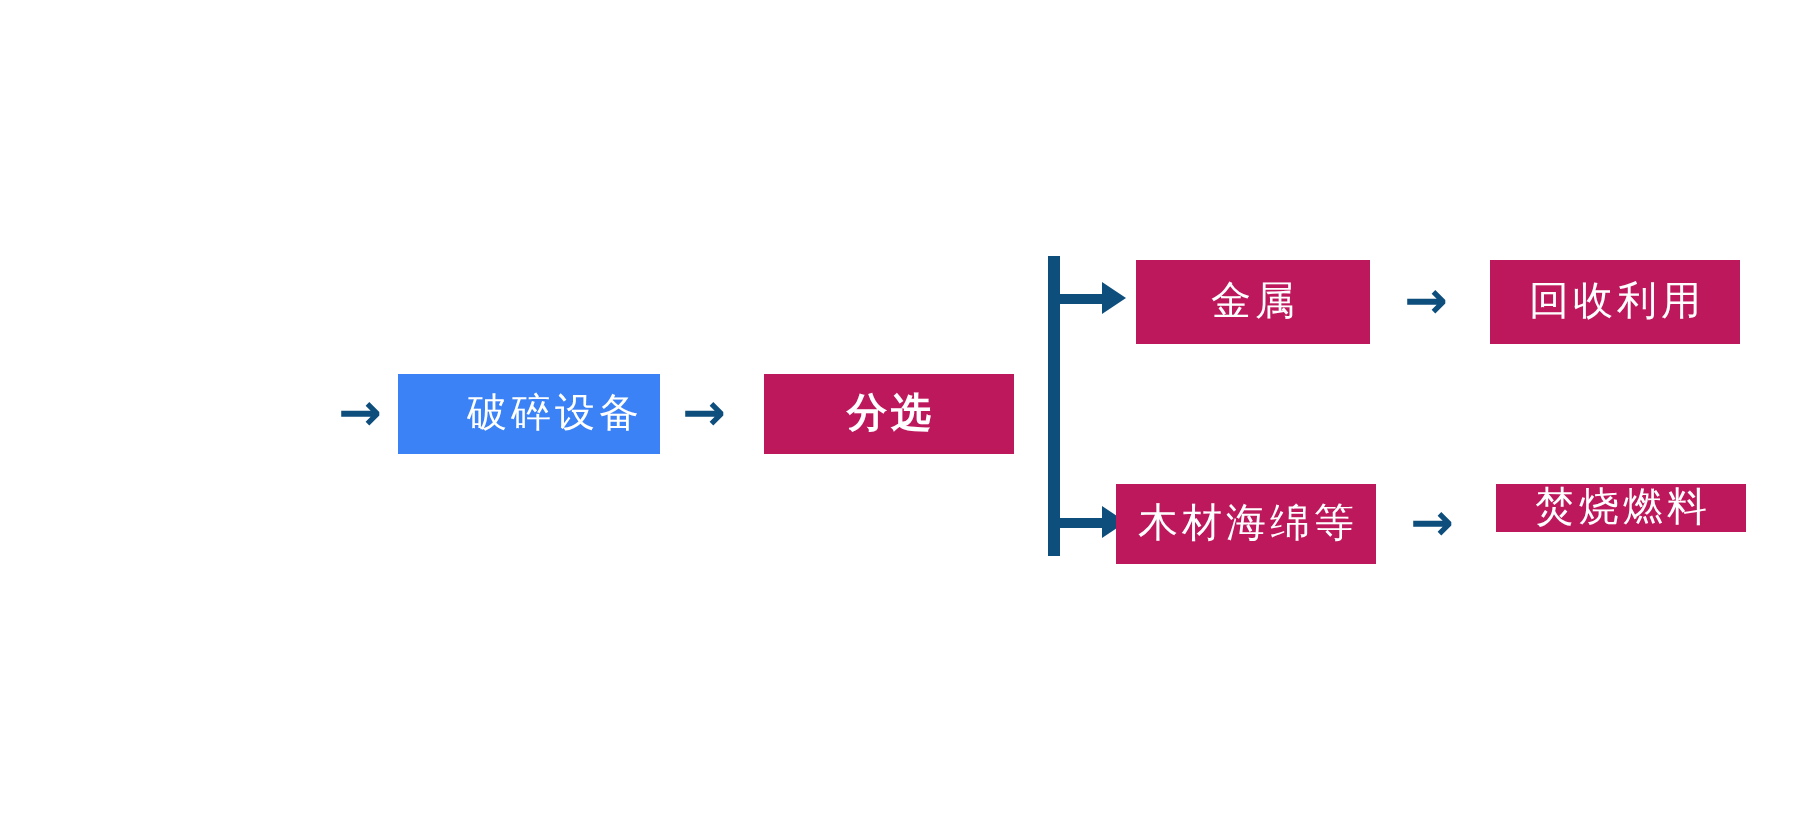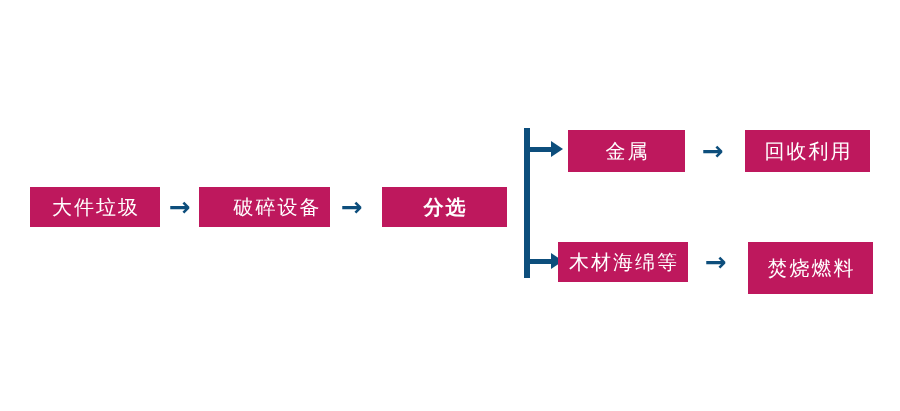--- a/index.html
+++ b/index.html
@@ -24,21 +24,21 @@
     justify-content: center;
     color: #ffffff;
     font-size: 20px;
     letter-spacing: 2px;
     line-height: 1;
     white-space: nowrap;
     box-sizing: border-box;
     padding-left: 2px;
   }
   .node.blue  { background: #be185d; }
-  .node.red   { background: #be185d; padding-left: 26px; }
+  .node.red   { background: #3b82f6; padding-left: 26px; }
 
   .arrow {
     position: absolute;
     color: #0d4e7c;
     font-size: 26px;
     line-height: 1;
     font-family: "DejaVu Sans", sans-serif;
     display: flex;
     align-items: center;
     justify-content: center;
@@ -60,21 +60,20 @@
     border-top: 8px solid transparent;
     border-bottom: 8px solid transparent;
     border-left: 12px solid #0d4e7c;
   }
 </style>
 </head>
 <body>
 
 <div id="flowchart">
 
-  <div class="node blue" style="left:30px; top:187px; width:130px; height:40px;">大件垃圾</div>
 
   <div class="arrow" style="left:166px; top:193px; width:28px; height:28px;">→</div>
 
   <div class="node red" style="left:199px; top:187px; width:131px; height:40px;">破碎设备</div>
 
   <div class="arrow" style="left:338px; top:193px; width:28px; height:28px;">→</div>
 
   <div class="node blue" style="left:382px; top:187px; width:125px; height:40px;font-weight:bold;">分选</div>
 
   <div class="branch-trunk" style="left:524px; top:128px; width:6px; height:150px;"></div>
@@ -88,15 +87,15 @@
   <div class="node blue" style="left:568px; top:130px; width:117px; height:42px;">金属</div>
 
   <div class="arrow" style="left:699px; top:137px; width:28px; height:28px;">→</div>
 
   <div class="node blue" style="left:558px; top:242px; width:130px; height:40px;">木材海绵等</div>
 
   <div class="node blue" style="left:745px; top:130px; width:125px; height:42px;">回收利用</div>
 
   <div class="arrow" style="left:702px; top:248px; width:28px; height:28px;">→</div>
 
-  <div class="node blue" style="left:748px; top:242px; width:125px; height:52px;">焚烧燃料</div>
+  <div class="node blue" style="left:748px; top:242px; width:125px; height:24px;">焚烧燃料</div>
 
 </div>
 
 </body></html>

